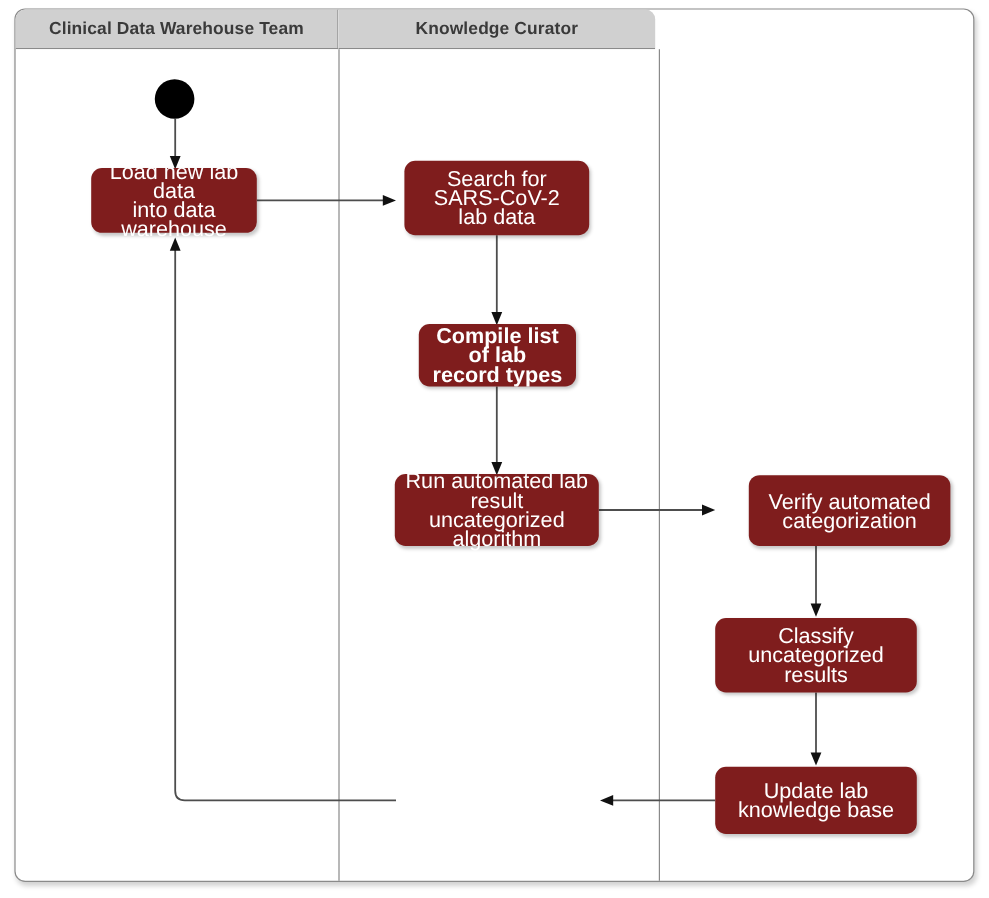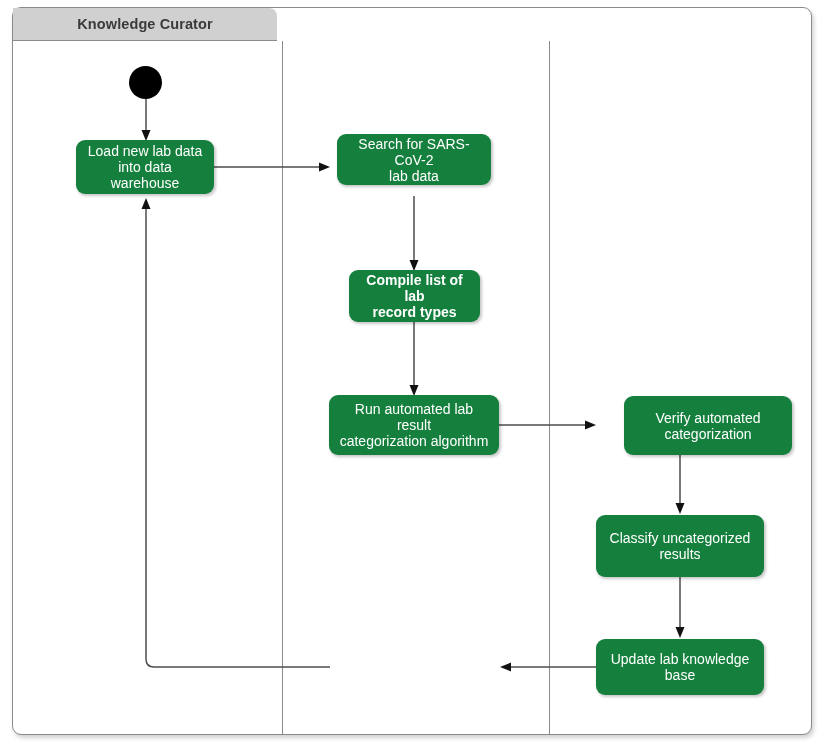--- a/index.html
+++ b/index.html
@@ -65,24 +65,24 @@
     top: 33px;
     bottom: 0;
     width: 0;
     border-left: 1.4px solid #8a8a8a;
   }
 
   
   .activity {
     position: absolute;
     box-sizing: border-box;
-    background: #15803d;
+    background: #7f1d1d;
     border-radius: 9px;
     color: #ffffff;
-    font-size: 14px;
+    font-size: 18px;
     line-height: 16px;
     display: flex;
     align-items: center;
     justify-content: center;
     text-align: center;
     padding: 4px 8px;
     box-shadow: 1.5px 2px 3px rgba(0,0,0,0.22);
     white-space: pre-line;
   }
 
@@ -110,20 +110,23 @@
   .conn-head { fill: #111111; }
 </style>
 </head>
 <body>
 
 <div id="canvas">
 
   <div class="pool">
 
     <div class="lane-header-row">
+      <div class="lane-header first" style="width:269px;">
+        <span>Clinical Data Warehouse Team</span>
+      </div>
       <div class="lane-header last" style="width:264px;text-align:center;">
         <span>Knowledge Curator</span>
       </div>
     </div>
 
     <div class="lane-divider" style="left:269px;"></div>
     <div class="lane-divider" style="left:536px;"></div>
 
   </div>
 
@@ -155,28 +158,28 @@
 
     <path class="conn-line" d="M330,667 L154,667 Q146,667 146,659 L146,208"></path>
     <polygon class="conn-head" points="146,198 141.5,209 150.5,209"></polygon>
   </svg>
 
   <div class="start-node" style="left:129px; top:66px; width:33px; height:33px;"></div>
 
   <div class="activity" style="left:76px; top:140px; width:138px; height:54px;">Load new lab data
 into data warehouse</div>
 
-  <div class="activity" style="left:337px; top:134px; width:154px; height:51px;">Search for SARS-CoV-2
+  <div class="activity" style="left:337px; top:134px; width:154px; height:62px;">Search for SARS-CoV-2
 lab data</div>
 
   <div class="activity" style="left:349px; top:270px; width:131px; height:52px;font-weight:bold;">Compile list of lab
 record types</div>
 
   <div class="activity" style="left:329px; top:395px; width:170px; height:60px;">Run automated lab result
-categorization algorithm</div>
+uncategorized algorithm</div>
 
   <div class="activity" style="left:596px; top:396px; width:168px; height:59px;margin-left:28px;">Verify automated
 categorization</div>
 
   <div class="activity" style="left:596px; top:639px; width:168px; height:56px;">Update lab knowledge base</div>
 
   <div class="activity" style="left:596px; top:515px; width:168px; height:62px;">Classify uncategorized
 results</div>
 
 

